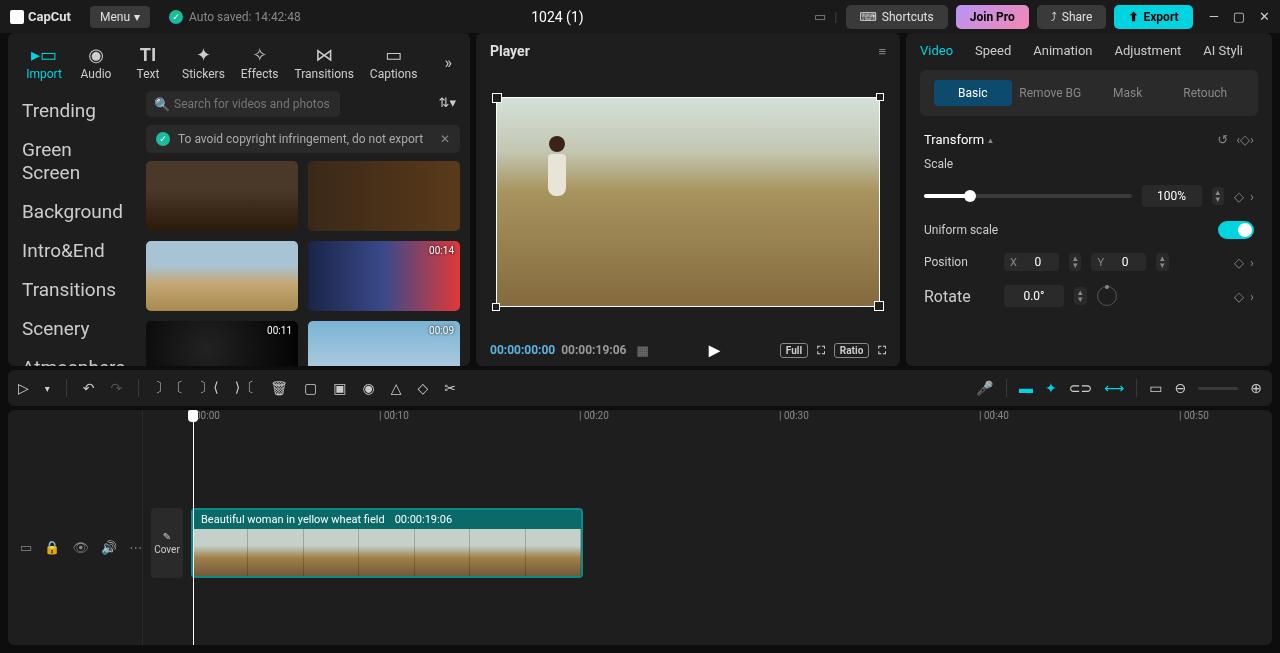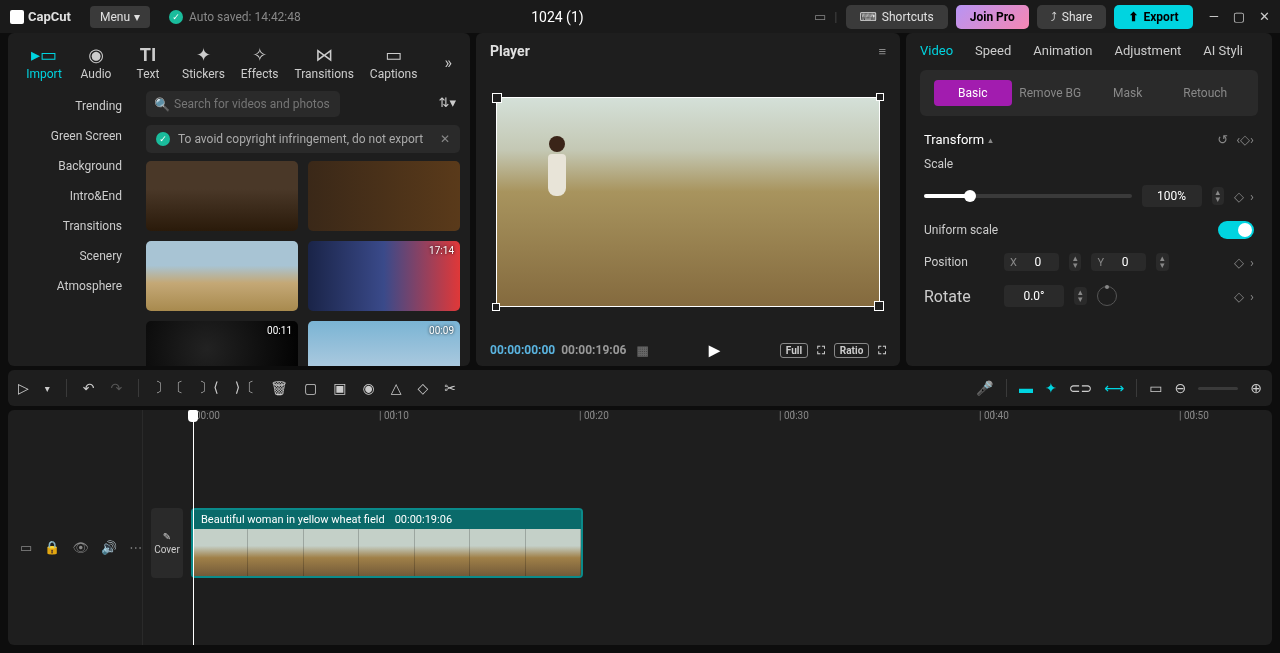--- a/index.html
+++ b/index.html
@@ -21,21 +21,21 @@
 .win-controls{display:flex;gap:14px;color:#ccc;margin-left:8px;}
 .main{display:flex;height:333px;padding:0 8px;gap:6px;}
 .left-panel{width:462px;background:#1e1e1e;border-radius:6px;display:flex;flex-direction:column;}
 .tabs{display:flex;padding:6px 10px 0;gap:0;align-items:flex-start;}
 .tab{display:flex;flex-direction:column;align-items:center;gap:2px;padding:4px 8px;color:#ccc;cursor:pointer;font-size:12px;min-width:52px;}
 .tab.active{color:#00d4e0;}
 .tab-icon{font-size:18px;height:22px;display:flex;align-items:center;}
 .tabs-more{margin-left:auto;padding:8px;color:#ccc;font-size:16px;align-self:center;}
 .left-content{display:flex;flex:1;overflow:hidden;}
 .sidebar{width:128px;padding:6px 0;}
-.sidebar-item{padding:8px 14px;color:#ccc;cursor:pointer;font-size:12px;text-align:right;}
+.sidebar-item{padding:8px 14px;color:#ccc;cursor:pointer;font-size:19px;}
 .sidebar-item.active{color:#00d4e0;}
 .gallery{flex:1;padding:6px 10px;overflow:hidden;}
 .search-row{display:flex;gap:8px;margin-bottom:8px;}
 .search-box{flex:1;background:#2a2a2a;border:none;border-radius:5px;padding:6px 10px 6px 28px;color:#ccc;font-size:12px;}
 .search-wrap{position:relative;flex:1;}
 .search-icon{position:absolute;left:8px;top:6px;color:#888;}
 .filter-btn{color:#ccc;padding:4px;}
 .notice{background:#2a2a2a;border-radius:5px;padding:7px 10px;display:flex;align-items:center;gap:8px;font-size:12px;color:#aaa;margin-bottom:8px;}
 .notice-close{margin-left:auto;color:#888;cursor:pointer;}
 .thumbs{display:grid;grid-template-columns:repeat(2,1fr);gap:10px;}
@@ -68,21 +68,21 @@
 .tc-dur{color:#999;}
 .play-btn{color:#fff;font-size:14px;margin-left:auto;margin-right:auto;}
 .pc-right{display:flex;gap:9px;align-items:center;color:#ccc;font-size:11px;}
 .pc-badge{border:1px solid #888;padding:1px 5px;border-radius:3px;font-size:10px;}
 .right-panel{flex:1;background:#1e1e1e;border-radius:6px;padding:0;}
 .rtabs{display:flex;padding:10px 14px 0;gap:22px;border-bottom:none;}
 .rtab{color:#ccc;font-size:13px;cursor:pointer;white-space:nowrap;}
 .rtab.active{color:#00d4e0;}
 .subtabs{display:flex;padding:10px 14px;gap:0;background:#2a2a2a;border-radius:6px;margin:12px 14px;}
 .subtab{flex:1;text-align:center;padding:6px;color:#888;font-size:12px;cursor:pointer;border-radius:4px;}
-.subtab.active{background:#a21caf;color:#fff;}
+.subtab.active{background:#0c4a6e;color:#fff;}
 .section{padding:4px 18px;}
 .section-header{display:flex;justify-content:space-between;align-items:center;margin-bottom:10px;}
 .section-title{font-size:13px;color:#fff;display:flex;align-items:center;gap:4px;}
 .section-icons{display:flex;gap:8px;color:#888;}
 .prop-row{display:flex;align-items:center;margin-bottom:14px;gap:10px;}
 .prop-label{width:90px;font-size:12px;color:#ccc;}
 .slider{flex:1;height:4px;background:#3a3a3a;border-radius:2px;position:relative;}
 .slider-fill{position:absolute;left:0;top:0;height:100%;width:22%;background:#fff;border-radius:2px;}
 .slider-thumb{position:absolute;left:22%;top:-4px;width:12px;height:12px;background:#fff;border-radius:50%;transform:translateX(-50%);}
 .val-box{background:#2a2a2a;border:none;color:#fff;padding:4px 8px;border-radius:4px;font-size:12px;width:60px;text-align:center;}
@@ -201,21 +201,21 @@
         <div class="notice">
           <span class="check-icon">✓</span>
           <span>To avoid copyright infringement, do not export</span>
           <span class="notice-close">✕</span>
         </div>
         <div class="thumbs">
           <div class="thumb thumb1"></div>
           <div class="thumb thumb2"></div>
           <div class="thumb thumb3"></div>
           <div class="thumb thumb4">
-              <span class="thumb-time">17:14</span>
+              <span class="thumb-time">00:14</span>
             </div>
           <div class="thumb thumb5">
               <span class="thumb-time">00:11</span>
             </div>
           <div class="thumb thumb6">
               <span class="thumb-time">00:09</span>
             </div>
         </div>
       </div>
     </div>

